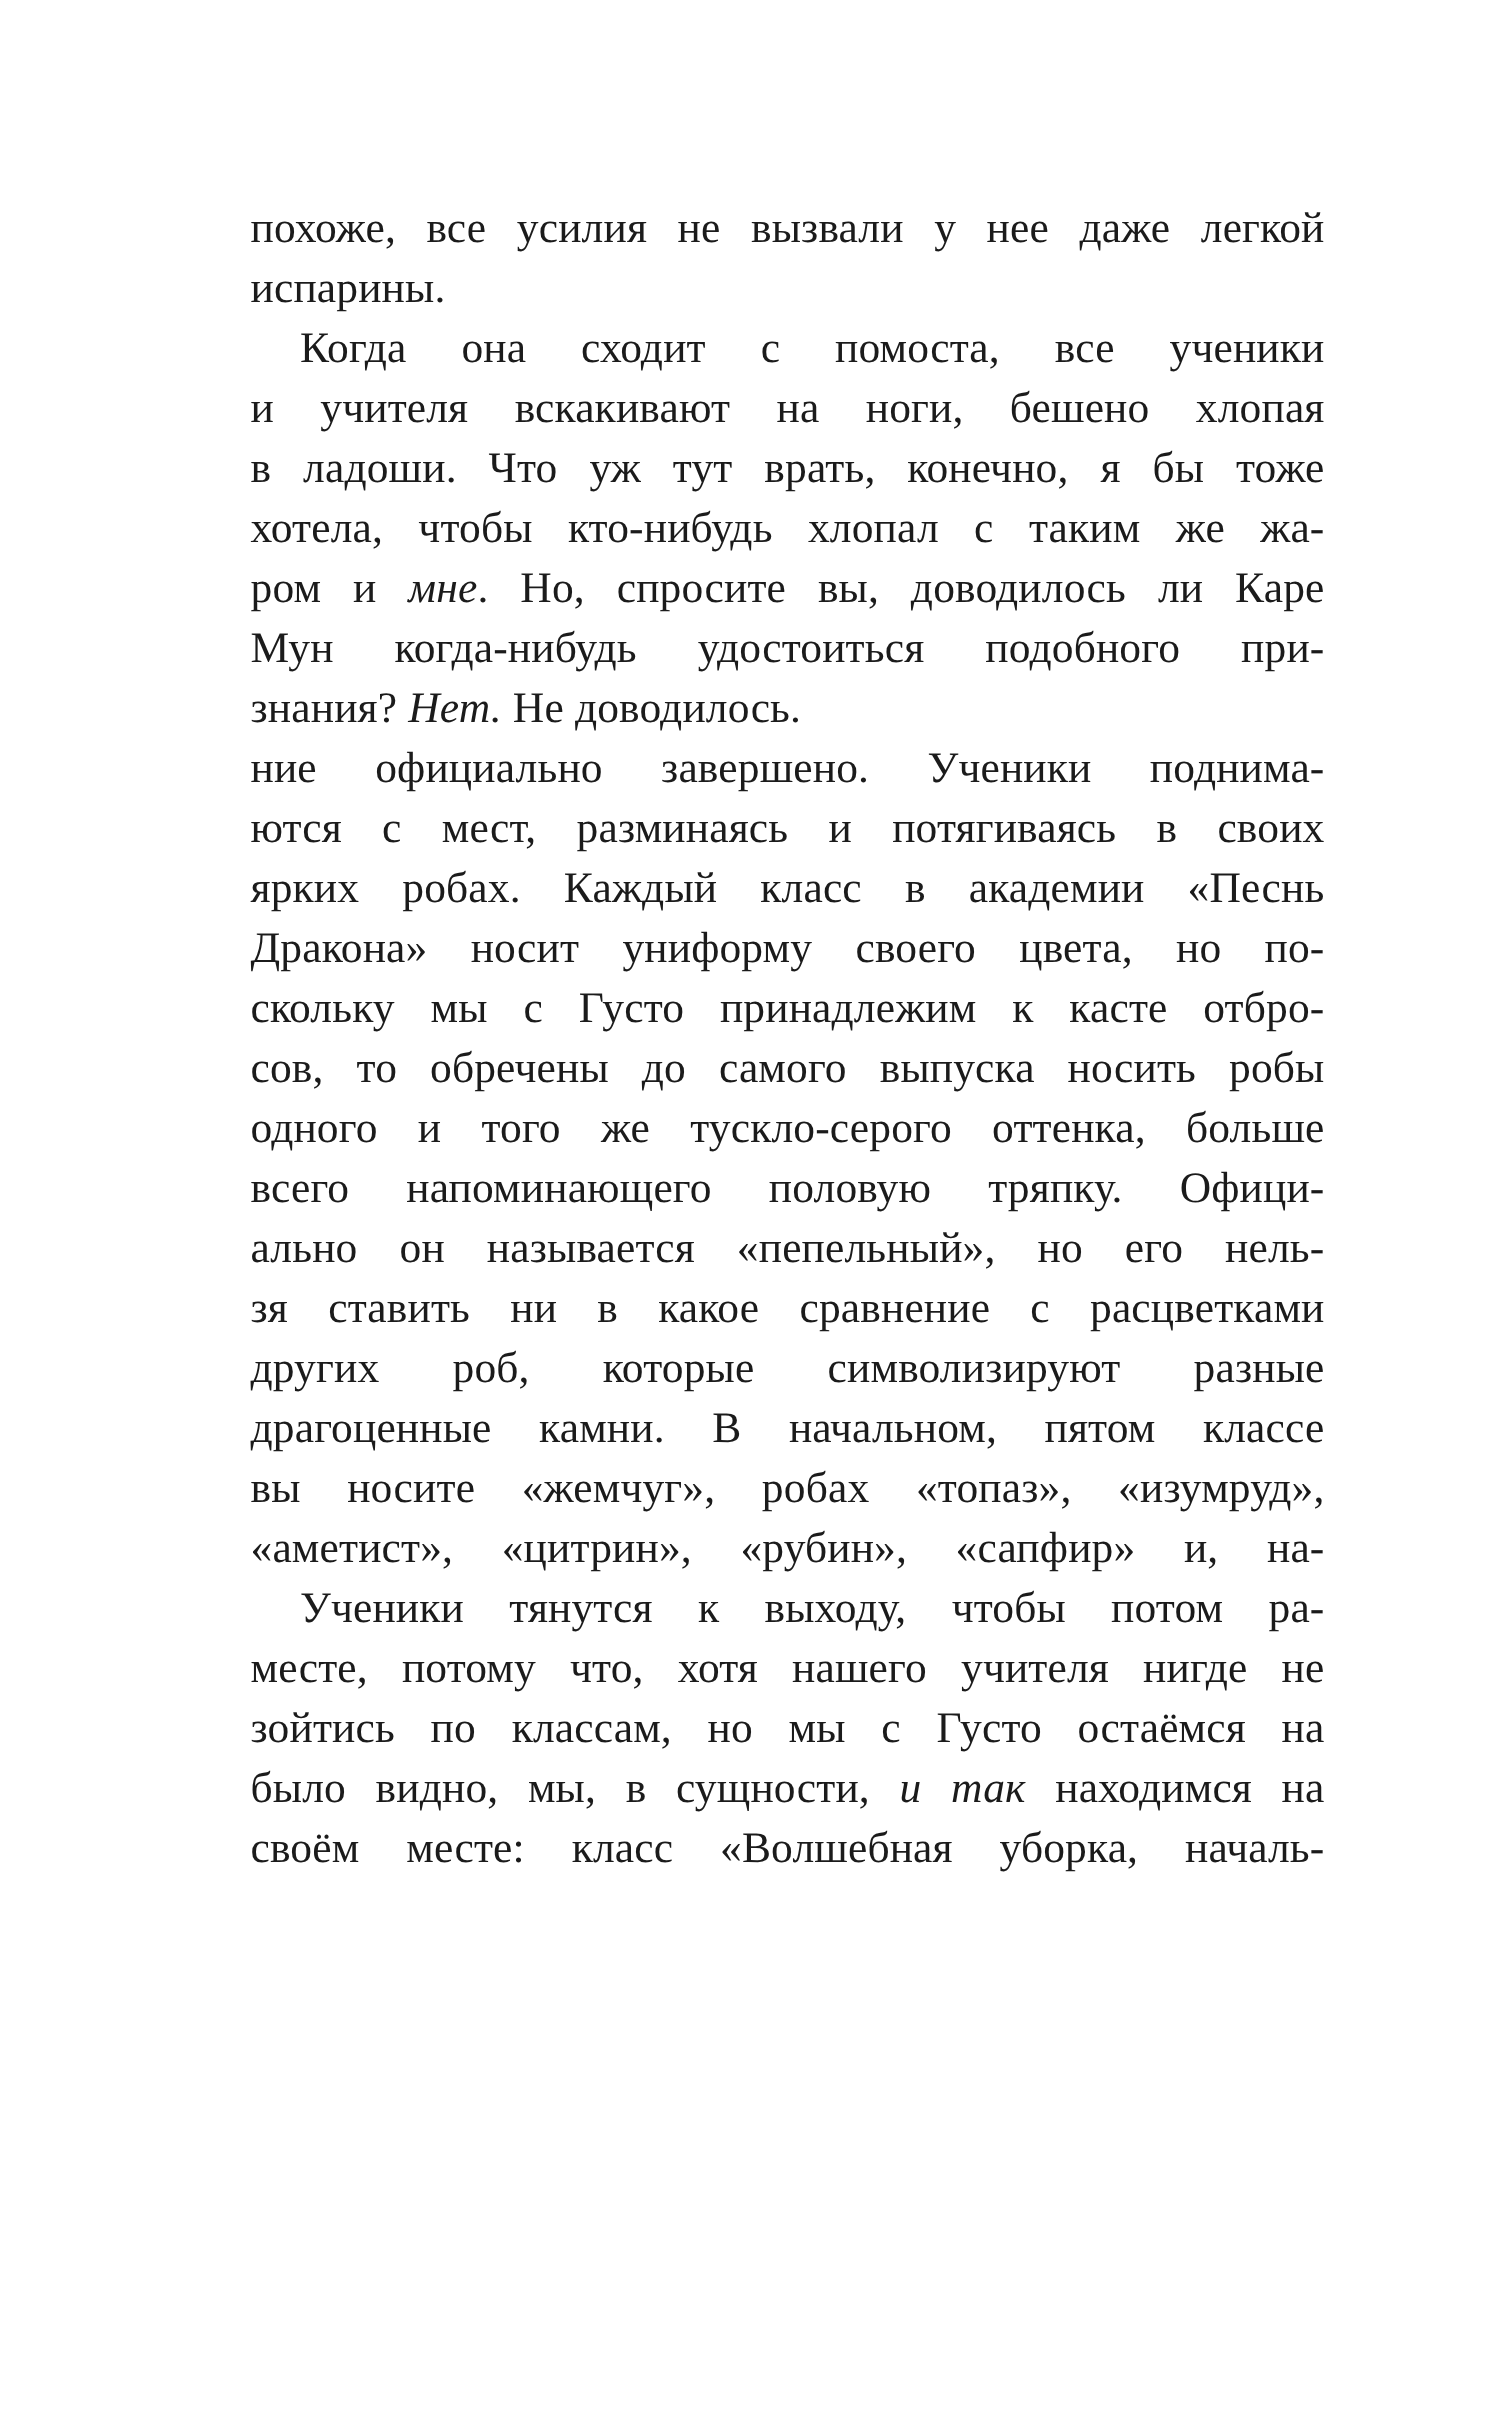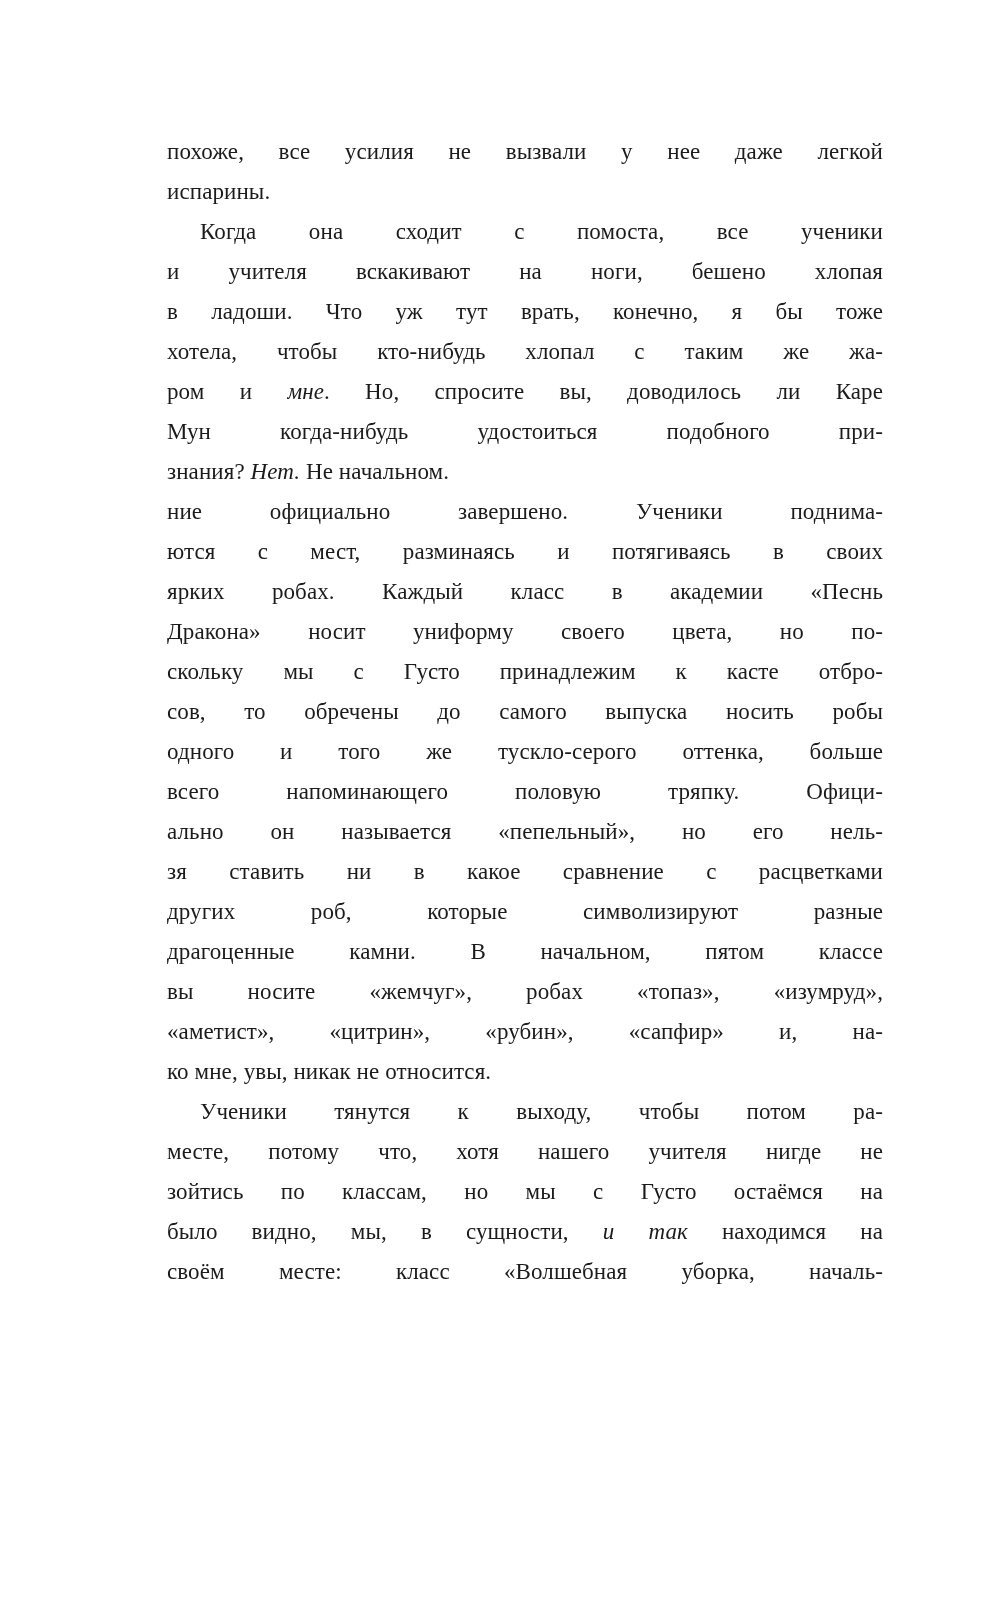--- a/index.html
+++ b/index.html
@@ -18,21 +18,21 @@
     position:absolute;inset:0;
     background:var(--paper);
   }
   .text-block{
     position:absolute;
     left:167px;top:132px;
     width:716px;
     color:var(--ink);
   }
   .line{
-    font-size:23px;
+    font-size:29px;
     line-height:40px;
     text-align:justify;
     text-align-last:justify;
     letter-spacing:0.1px;
   }
   .line.indent{text-indent:33px;}
   .line.end{text-align-last:left;}
   .line em{letter-spacing:0.1px;}
   .footer{
     position:absolute;
@@ -46,36 +46,35 @@
 
   <div class="text-block">
       <div class="line"><span>похоже, все усилия не вызвали у нее даже легкой</span></div>
       <div class="line end"><span>испарины.</span></div>
       <div class="line indent"><span>Когда она сходит с помоста, все ученики</span></div>
       <div class="line"><span>и учителя вскакивают на ноги, бешено хлопая</span></div>
       <div class="line"><span>в ладоши. Что уж тут врать, конечно, я бы тоже</span></div>
       <div class="line"><span>хотела, чтобы кто-нибудь хлопал с таким же жа-</span></div>
       <div class="line"><span>ром и </span><em>мне</em><span>. Но, спросите вы, доводилось ли Каре</span></div>
       <div class="line"><span>Мун когда-нибудь удостоиться подобного при-</span></div>
-      <div class="line end"><span>знания? </span><em>Нет.</em><span> Не начальном.</span></div>
+      <div class="line end"><span>знания? </span><em>Нет.</em><span> Не доводилось.</span></div>
       <div class="line"><span>ние официально завершено. Ученики поднима-</span></div>
       <div class="line"><span>ются с мест, разминаясь и потягиваясь в своих</span></div>
       <div class="line"><span>ярких робах. Каждый класс в академии «Песнь</span></div>
       <div class="line"><span>Дракона» носит униформу своего цвета, но по-</span></div>
       <div class="line"><span>скольку мы с Густо принадлежим к касте отбро-</span></div>
       <div class="line"><span>сов, то обречены до самого выпуска носить робы</span></div>
       <div class="line"><span>одного и того же тускло-серого оттенка, больше</span></div>
       <div class="line"><span>всего напоминающего половую тряпку. Офици-</span></div>
       <div class="line"><span>ально он называется «пепельный», но его нель-</span></div>
       <div class="line"><span>зя ставить ни в какое сравнение с расцветками</span></div>
       <div class="line"><span>других роб, которые символизируют разные</span></div>
       <div class="line"><span>драгоценные камни. В начальном, пятом классе</span></div>
       <div class="line"><span>вы носите «жемчуг», робах «топаз», «изумруд»,</span></div>
       <div class="line"><span>«аметист», «цитрин», «рубин», «сапфир» и, на-</span></div>
-      <div class="line end"><span>ко мне, увы, никак не относится.</span></div>
       <div class="line indent"><span>Ученики тянутся к выходу, чтобы потом ра-</span></div>
       <div class="line"><span>месте, потому что, хотя нашего учителя нигде не</span></div>
       <div class="line"><span>зойтись по классам, но мы с Густо остаёмся на</span></div>
       <div class="line"><span>было видно, мы, в сущности, </span><em>и так</em><span> находимся на</span></div>
       <div class="line"><span>своём месте: класс «Волшебная уборка, началь-</span></div>
     </div>
 
   <div class="footer">
 
     

